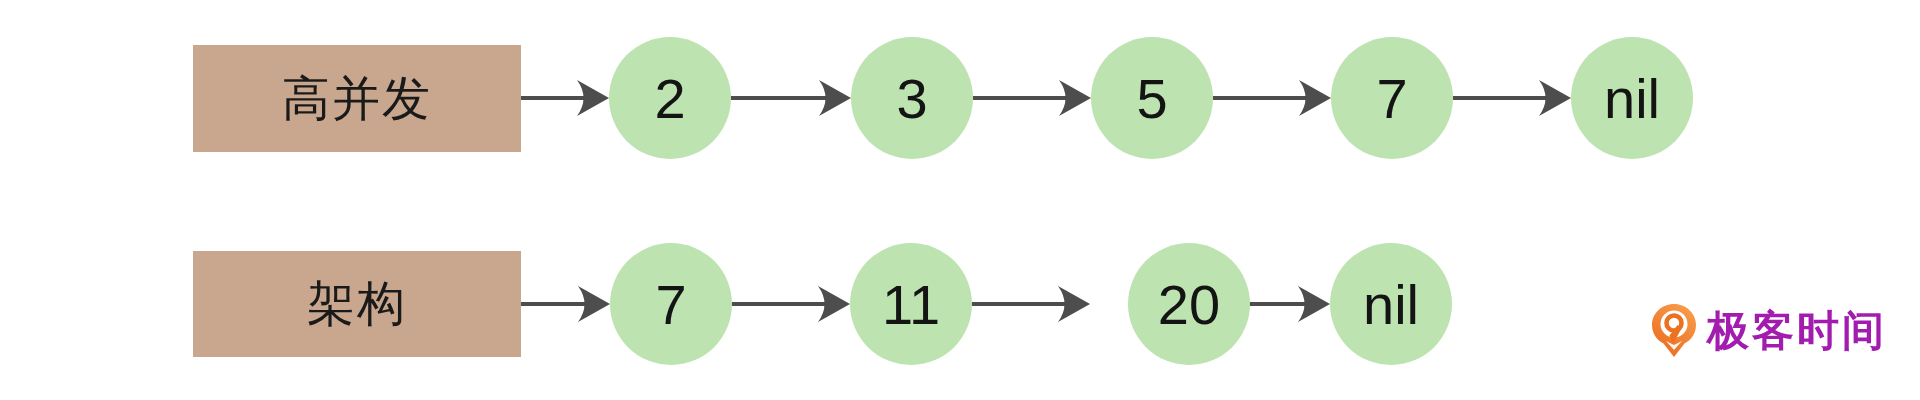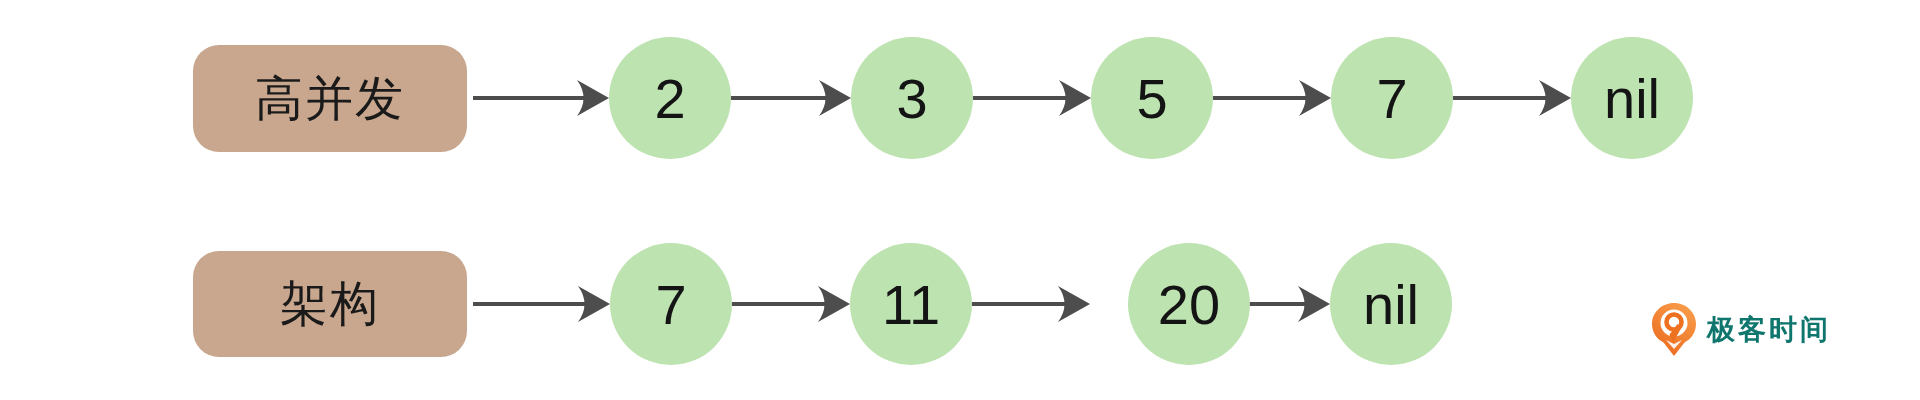--- a/index.html
+++ b/index.html
@@ -16,29 +16,28 @@
     overflow: hidden;
   }
   .arrow-layer {
     position: absolute;
     left: 0; top: 0;
     width: 1920px;
     height: 400px;
   }
   .label-box {
     position: absolute;
-    width: 274px;
+    width: 328px;
     background: #C9A78E;
     display: flex;
     align-items: center;
     justify-content: center;
     color: #1a1a1a;
     font-size: 48px;
     letter-spacing: 2px;
-    border-radius: 26px;
   }
   .label-box.row1 { left: 193px; top: 45px;  height: 107px; }
   .label-box.row2 { left: 193px; top: 251px; height: 106px; }
   .node {
     position: absolute;
     width: 122px;
     height: 122px;
     border-radius: 50%;
     background: #BDE3B0;
     display: flex;
@@ -49,22 +48,22 @@
   }
   .logo {
     position: absolute;
     left: 1652px;
     top: 303px;
     display: flex;
     align-items: center;
     gap: 11px;
   }
   .logo-text {
-    color: #0f766e;
-    font-size: 28px;
+    color: #a21caf;
+    font-size: 42px;
     font-weight: 600;
     letter-spacing: 3px;
     white-space: nowrap;
   }
 </style>
 </head>
 <body>
 
 <div class="canvas">
 

